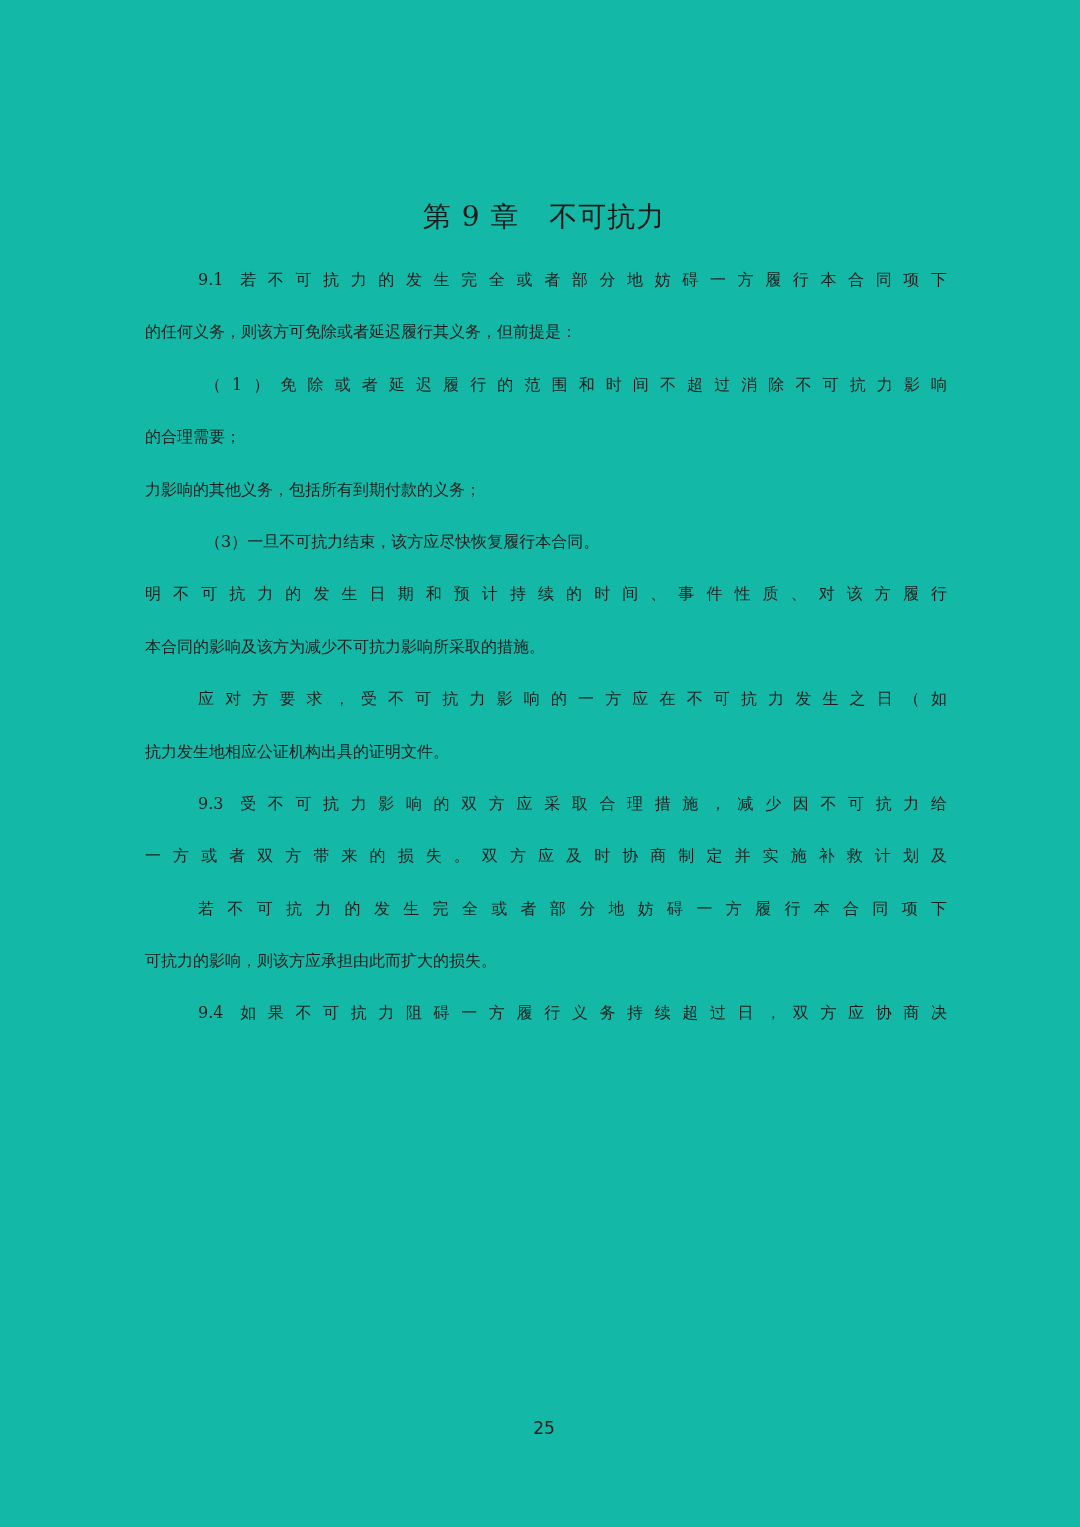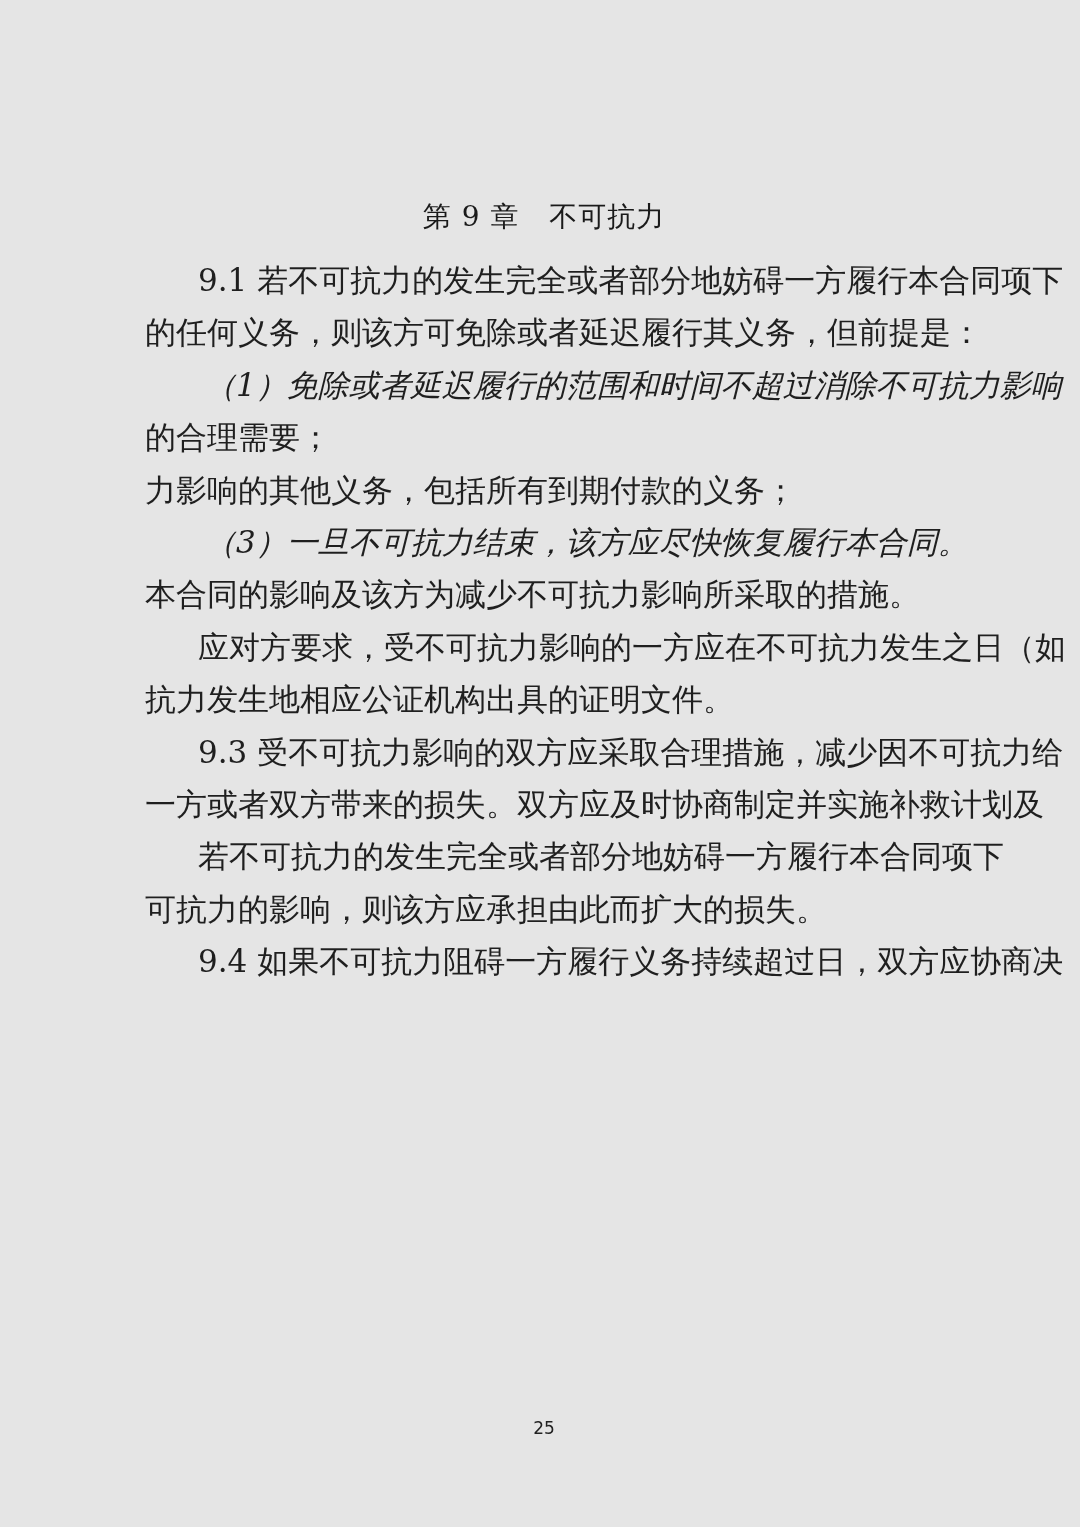--- a/index.html
+++ b/index.html
@@ -13,21 +13,21 @@
     position: relative;
     overflow: hidden;
     font-family: "DejaVu Serif", "Liberation Serif", serif;
     color: #1a1a1a;
   }
   .page {
     position: absolute;
     left: 0; top: 0;
     width: 1080px;
     height: 1527px;
-    background: #e5e5e5;
+    background: #14b8a6;
   }
   .chapter-title {
     position: absolute;
     top: 197px;
     left: 0;
     width: 1088px;
     text-align: center;
     font-size: 28px;
     line-height: 40px;
     letter-spacing: 1px;
@@ -36,36 +36,35 @@
   }
   .body-text {
     position: absolute;
     top: 259px;
     left: 145px;
     width: 802px;
   }
   .line {
     height: 52.4px;
     line-height: 42px;
-    font-size: 31px;
+    font-size: 16px;
     white-space: nowrap;
     text-align: justify;
     text-align-last: justify;
     letter-spacing: 0px;
     color: #1f1f1f;
   }
   .line.last {
     text-align-last: left;
   }
   .line.indent {
     padding-left: 53px;
   }
   .line.indent-paren {
     padding-left: 60px;
-    font-style: italic;
   }
   .page-number {
     position: absolute;
     top: 1418px;
     left: 0;
     width: 1088px;
     text-align: center;
     font-family: "DejaVu Sans", "Liberation Sans", sans-serif;
     font-size: 17px;
     color: #222;
@@ -77,20 +76,21 @@
 <div class="page">
   <div class="chapter-title">第 9 章   不可抗力</div>
 
   <div class="body-text">
     <div class="line indent">9.1 若不可抗力的发生完全或者部分地妨碍一方履行本合同项下</div>
     <div class="line last">的任何义务，则该方可免除或者延迟履行其义务，但前提是：</div>
     <div class="line indent-paren">（1）免除或者延迟履行的范围和时间不超过消除不可抗力影响</div>
     <div class="line last">的合理需要；</div>
     <div class="line last">力影响的其他义务，包括所有到期付款的义务；</div>
     <div class="line indent-paren last">（3）一旦不可抗力结束，该方应尽快恢复履行本合同。</div>
+    <div class="line">明不可抗力的发生日期和预计持续的时间、事件性质、对该方履行</div>
     <div class="line last">本合同的影响及该方为减少不可抗力影响所采取的措施。</div>
     <div class="line indent">应对方要求，受不可抗力影响的一方应在不可抗力发生之日（如</div>
     <div class="line last">抗力发生地相应公证机构出具的证明文件。</div>
     <div class="line indent">9.3 受不可抗力影响的双方应采取合理措施，减少因不可抗力给</div>
     <div class="line">一方或者双方带来的损失。双方应及时协商制定并实施补救计划及</div>
     <div class="line indent">若不可抗力的发生完全或者部分地妨碍一方履行本合同项下</div>
     <div class="line last">可抗力的影响，则该方应承担由此而扩大的损失。</div>
     <div class="line indent">9.4 如果不可抗力阻碍一方履行义务持续超过日，双方应协商决</div>
   </div>
 

